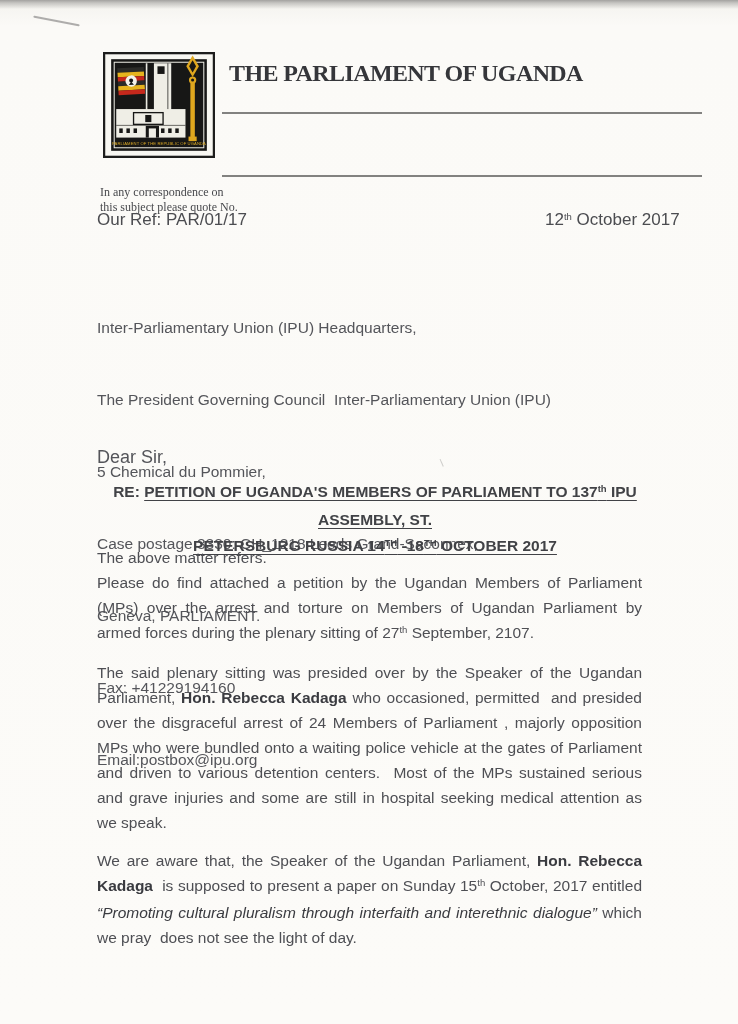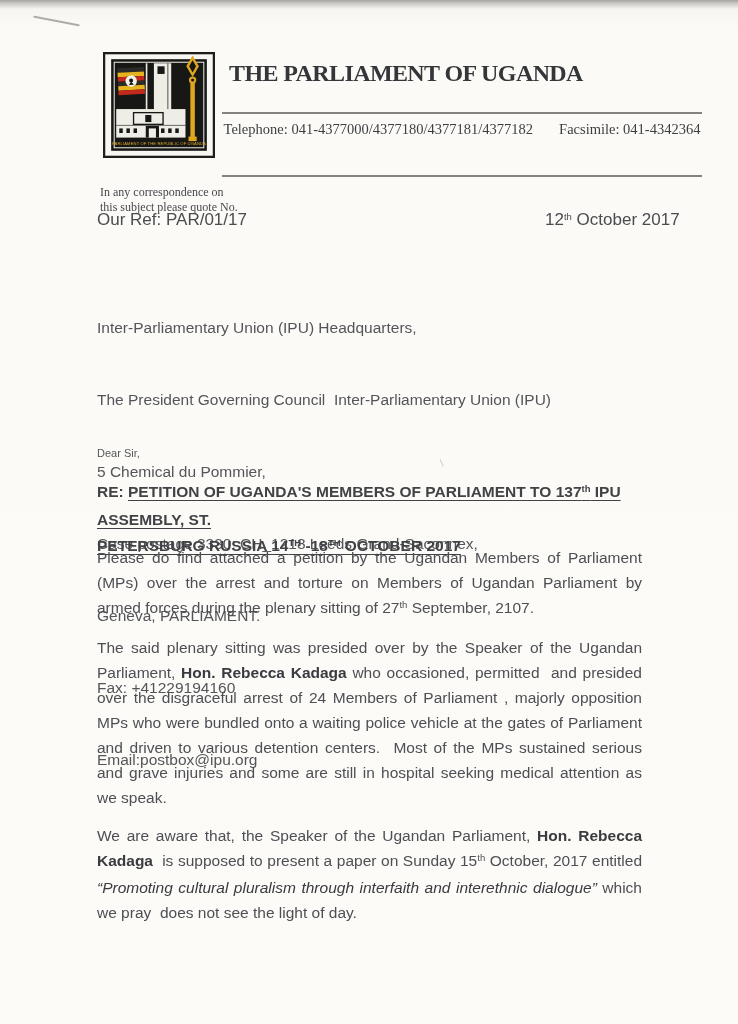--- a/index.html
+++ b/index.html
@@ -24,23 +24,23 @@
   .fax{margin-left:26px;}
 
   
   .note{position:absolute;left:100px;top:185px;font-family:"Liberation Serif",serif;
     font-size:12px;line-height:14.5px;color:#47484c;}
   .ref-row{position:absolute;left:97px;top:210px;width:560px;font-size:17px;color:#4b4c50;}
   .ref-date{position:absolute;left:448px;top:0;white-space:pre;}
 
   
   .recipient{position:absolute;left:97px;top:268px;font-size:15.5px;line-height:24px;color:#54555a;white-space:pre-wrap;}
-  .salutation{position:absolute;left:97px;top:447px;font-size:11px;color:#54555a;margin:0;}
+  .salutation{position:absolute;left:97px;top:447px;font-size:18px;color:#54555a;margin:0;}
   .subject{position:absolute;left:97px;top:479px;width:556px;margin:0;
-    font-size:15.5px;font-weight:700;line-height:26px;color:#414246;}
+    font-size:15.5px;font-weight:700;line-height:26px;color:#414246;text-align:center;}
   .subject .us{text-decoration:underline;text-decoration-thickness:1.3px;text-underline-offset:3px;}
   .letter-body{position:absolute;left:97px;top:545px;width:545px;
     font-size:15.5px;line-height:25px;color:#4e4f54;}
   .letter-body p{margin:0 0 13px 0;text-align:justify;white-space:pre-wrap;}
   .intro-line{display:block;text-align:left;}
   .b{font-weight:700;color:#3a3b40;}
   .bi{font-weight:400;font-style:italic;color:#3a3b40;}
   sup{font-size:9.5px;vertical-align:baseline;position:relative;top:-5px;}
 </style>
 </head>
@@ -101,21 +101,20 @@
         <rect x="42" y="72.5" width="13" height="11.5" fill="#171716"></rect>
         <rect x="45" y="75" width="7" height="9" fill="#efeee6"></rect>
       </g>
       <text x="55" y="91.5" font-size="4.1" fill="#d9a827" text-anchor="middle" font-family="Liberation Sans, sans-serif" letter-spacing="0.1">PARLIAMENT OF THE REPUBLIC OF UGANDA</text>
     </svg>
   </div>
 
   <h1 class="org-title">THE PARLIAMENT OF UGANDA</h1>
   <div class="rule rule1"></div>
   <div class="addr">
-    <div><span>Telephone: 041-4377000/4377180/4377181/4377182</span><span class="fax">Facsimile: 041-4342364</span></div>
   </div>
   <div class="rule rule2"></div>
 
   <div class="note">
     <div>In any correspondence on</div>
     <div>this subject please quote No.</div>
   </div>
   <div class="ref-row">
     <span>Our Ref: PAR/01/17</span>
     <span class="ref-date"><span>12</span><sup>th</sup><span> October 2017</span></span>
@@ -132,20 +131,20 @@
   </div>
 
   <p class="salutation">Dear Sir,</p>
 
   <div class="subject">
     <div><span class="re">RE: </span><span class="us"><span>PETITION OF UGANDA'S MEMBERS OF PARLIAMENT TO 137</span><sup>th</sup><span> IPU ASSEMBLY, ST.</span></span></div>
     <div><span class="us"><span>PETERSBURG RUSSIA 14</span><sup>TH</sup><span> -18</span><sup>TH</sup><span> OCTOBER 2017</span></span></div>
   </div>
 
   <div class="letter-body">
-    <p><span>Please do find attached a petition by the Ugandan Members of Parliament (MPs) over the arrest and torture on Members of Ugandan Parliament by armed forces during the plenary sitting of 27</span><sup>th</sup><span> September, 2107.</span></p>
+    <p><span class="intro-line">The above matter refers.</span><span>Please do find attached a petition by the Ugandan Members of Parliament (MPs) over the arrest and torture on Members of Ugandan Parliament by armed forces during the plenary sitting of 27</span><sup>th</sup><span> September, 2107.</span></p>
 
     <p><span>The said plenary sitting was presided over by the Speaker of the Ugandan Parliament, </span><span class="b">Hon. Rebecca Kadaga</span><span> who occasioned, permitted  and presided over the disgraceful arrest of 24 Members of Parliament , majorly opposition MPs who were bundled onto a waiting police vehicle at the gates of Parliament and driven to various detention centers.  Most of the MPs sustained serious and grave injuries and some are still in hospital seeking medical attention as we speak.</span></p>
 
     <p><span>We are aware that, the Speaker of the Ugandan Parliament, </span><span class="b">Hon. Rebecca Kadaga</span><span>  is supposed to present a paper on Sunday 15</span><sup>th</sup><span> October, 2017 entitled </span><span class="bi">“Promoting cultural pluralism through interfaith and interethnic dialogue”</span><span> which we pray  does not see the light of day.</span></p>
   </div>
 
 </div>
 
 </body></html>

